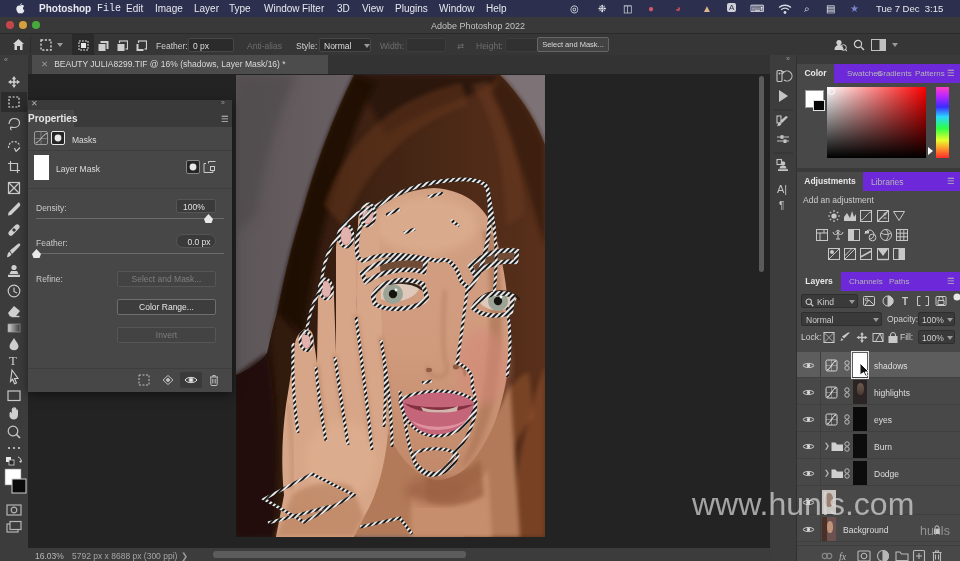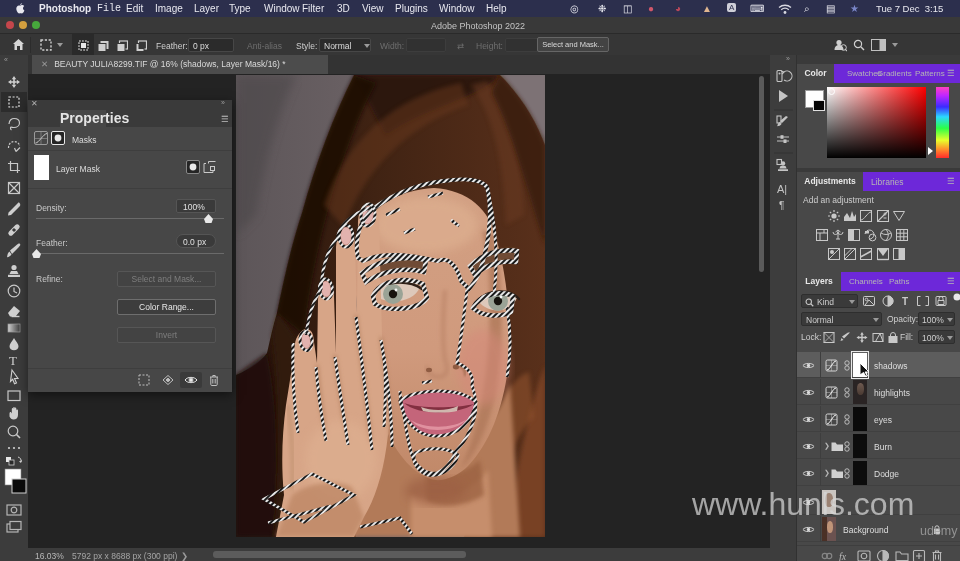--- a/index.html
+++ b/index.html
@@ -804,21 +804,21 @@
   </div>
 </div>
 
 <div id="props">
 
   <div class="abs" style="left:0;top:0;width:204px;height:10px;background:#3a3a3a;">
     <span class="t" style="left:3px;top:-1px;color:#b0b0b0;font-size:8px;">✕</span>
     <span class="t" style="left:193px;top:-1px;color:#9a9a9a;font-size:7px;">»</span>
   </div>
   <div class="abs" style="left:0;top:10px;width:204px;height:17px;background:#3a3a3a;">
-    <div class="abs" style="left:0;top:0;width:46px;height:17px;background:#474747;color:#e4e4e4;font-size:14px;font-weight:bold;line-height:17px;text-align:center;margin-left:32px;">Properties</div>
+    <div class="abs" style="left:0;top:0;width:46px;height:17px;background:#474747;color:#e4e4e4;font-size:10px;font-weight:bold;line-height:17px;text-align:center;">Properties</div>
     <span class="t" style="left:193px;top:4px;color:#c0c0c0;">☰</span>
   </div>
 
   <svg class="abs" style="left:6px;top:31px;" width="32" height="15" viewBox="0 0 32 15">
     <rect x="0.5" y="0.5" width="13" height="13" rx="1.5" fill="none" stroke="#9a9a9a"></rect>
     <path d="M0.5 7.5 h13 M7 0.5 v13" stroke="#9a9a9a" stroke-width=".6"></path>
     <path d="M1.5 12 C5 12 9 3 13 2.5" stroke="#c9c9c9" fill="none"></path>
     <rect x="17.5" y="0.5" width="13" height="13" rx="1.5" fill="#252525" stroke="#e8e8e8"></rect>
     <circle cx="24" cy="7" r="3.4" fill="#e8e8e8"></circle>
   </svg>
@@ -838,21 +838,21 @@
   <div class="abs" style="left:0;top:88px;width:204px;height:1px;background:#3e3e3e;"></div>
 
   <span class="t" style="left:8px;top:103px;color:#c9c9c9;">Density:</span>
   <div class="abs" style="left:148px;top:99px;width:40px;height:14px;background:#3a3a3a;border:1px solid #555;border-radius:2px;color:#e0e0e0;font-size:8.5px;padding:2px 0 0 6px;">100%</div>
   <div class="abs" style="left:8px;top:118px;width:188px;height:1px;background:#6a6a6a;"></div>
   <svg class="abs" style="left:176px;top:114px;" width="9" height="9" viewBox="0 0 9 9">
         <path d="M4.5 0 L9 5 L7.5 9 H1.5 L0 5 Z" fill="#e8e8e8"></path>
       </svg>
 
   <span class="t" style="left:8px;top:138px;color:#c9c9c9;">Feather:</span>
-  <div class="abs" style="left:148px;top:134px;width:40px;height:14px;background:#3a3a3a;border:1px solid #555;border-radius:7px;color:#e0e0e0;font-size:8.5px;padding:2px 0 0 6px;">0.0 px</div>
+  <div class="abs" style="left:148px;top:134px;width:40px;height:14px;background:#3a3a3a;border:1px solid #555;border-radius:7px;color:#e0e0e0;font-size:8.5px;padding:2px 0 0 6px;text-align:center;">0.0 px</div>
   <div class="abs" style="left:8px;top:153px;width:188px;height:1px;background:#6a6a6a;"></div>
   <svg class="abs" style="left:4px;top:149px;" width="9" height="9" viewBox="0 0 9 9">
         <path d="M4.5 0 L9 5 L7.5 9 H1.5 L0 5 Z" fill="#e8e8e8"></path>
       </svg>
 
   <span class="t" style="left:8px;top:174px;color:#c9c9c9;">Refine:</span>
   <div class="btn dis" style="left:89px;top:171px;width:99px;height:16px;line-height:15px;border-color:#565656;color:#7e7e7e;">Select and Mask...</div>
   <div class="btn" style="left:89px;top:199px;width:99px;height:16px;line-height:15px;border-color:#6e6e6e;background:#3d3d3d;color:#e6e6e6;">Color Range...</div>
   <div class="btn dis" style="left:89px;top:227px;width:99px;height:16px;line-height:15px;border-color:#565656;color:#7e7e7e;">Invert</div>
 
@@ -870,15 +870,15 @@
             <circle r="2" fill="#e8e8e8"></circle>
           </g>
       <g transform="translate(76,6)">
             <path d="M-4-3 h8 M-3.2-3 v7.5 a1 1 0 0 0 1 1 h4.4 a1 1 0 0 0 1-1 v-7.5 M-1.2-3 v-1.5 h2.4 v1.5 M-1.2-1 v4.5 M1.2-1 v4.5"></path>
           </g>
     </g>
   </svg>
 </div>
 
 <div id="wm">www.hunls.com</div>
-<div id="udemy">udemy</div>
+<div id="udemy">hunls</div>
 
 </div>
 
 </body></html>

